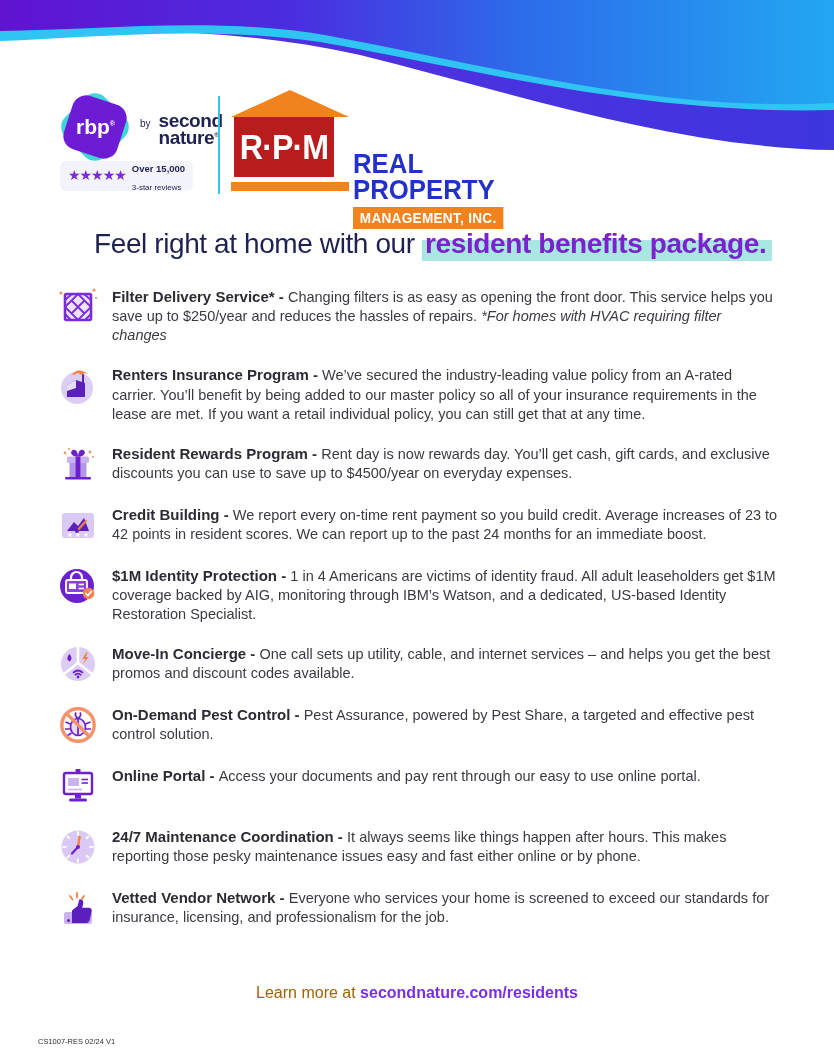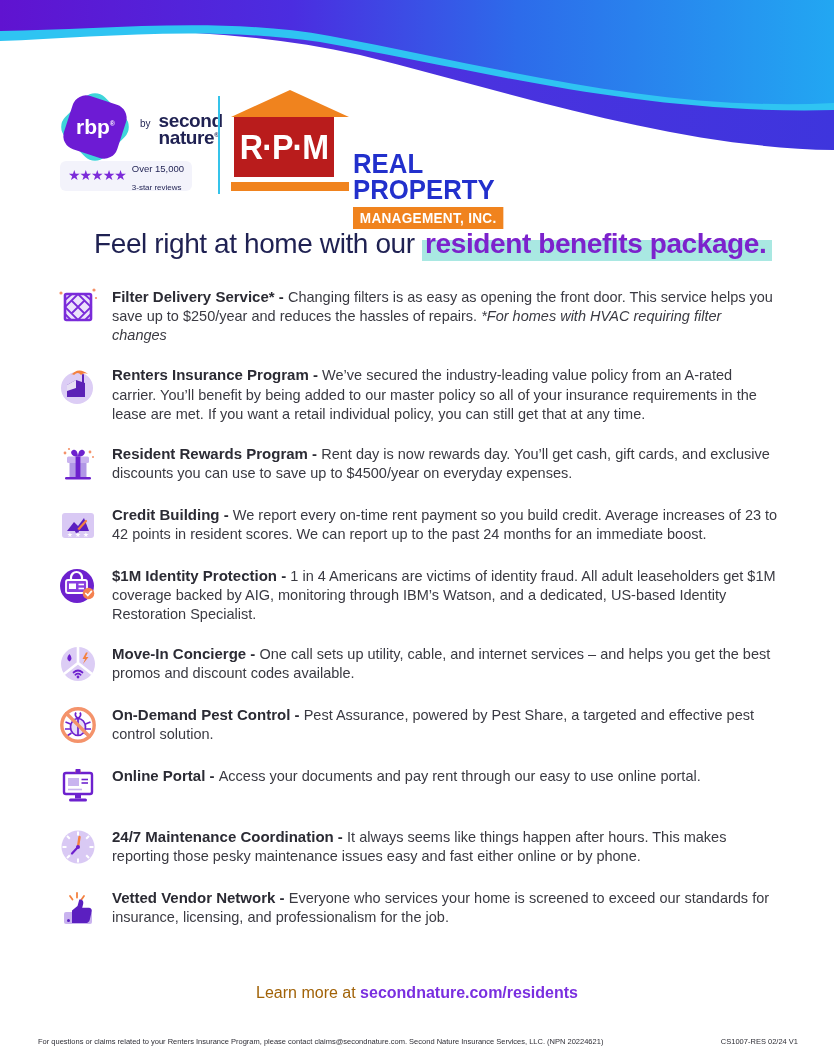--- a/index.html
+++ b/index.html
@@ -38,21 +38,21 @@
   .rpm-words { color:#2230cc; font-weight:bold; font-size:28px; line-height:0.92;
                letter-spacing:0; transform:scaleX(0.92); transform-origin:left; }
   .rpm-tag { margin-top:4px; background:#f0831e; color:#fff; font-weight:bold; font-size:14px;
              letter-spacing:0.3px; padding:3px 7px; display:inline-block; transform:scaleX(0.97); transform-origin:left; }
   
   .reviews { position:absolute; left:60px; top:161px; height:30px; min-width:118px;
              background:#f3f3fb; border-radius:6px; display:flex; align-items:center;
              gap:6px; padding:0 8px; }
   .stars { color:#7c2bd9; font-size:14px; letter-spacing:-1px; margin-top:-2px; }
   .reviews-text { color:#1f2152; line-height:1.1; }
-  .reviews-line1 { font-weight:normal; font-size:9.5px; }
+  .reviews-line1 { font-weight:bold; font-size:9.5px; }
   .reviews-line2 { font-size:8px; }
   
   .headline { position:absolute; left:62px; top:228px; width:740px;
               font-size:28px; letter-spacing:-0.4px; white-space:nowrap;margin-left:32px; }
   .headline-prefix { color:#1f2152; font-weight:500; }
   .headline-highlight { color:#7c22cc; font-weight:bold;
      background:linear-gradient(180deg, rgba(0,0,0,0) 36%, #a9e8e2 36%);
      padding:0 6px 2px 3px; }
   
   .benefits { position:absolute; left:57px; top:286px; width:722px; }
@@ -332,17 +332,16 @@
         
       </p>
     </div>
   </div>
 
   <div class="learn-more">
     <span class="learn-more-prefix">Learn more at </span><a href="#" class="learn-more-link">secondnature.com/residents</a>
   </div>
 
   <div class="fine-print">
-    <span>For questions or claims related to your Renters Insurance Program, please contact claims@secondnature.com. Second Nature Insurance Services, LLC. (NPN 20224621)</span>
     <span>CS1007-RES 02/24 V1</span>
   </div>
 
 </div>
 
 </body></html>

